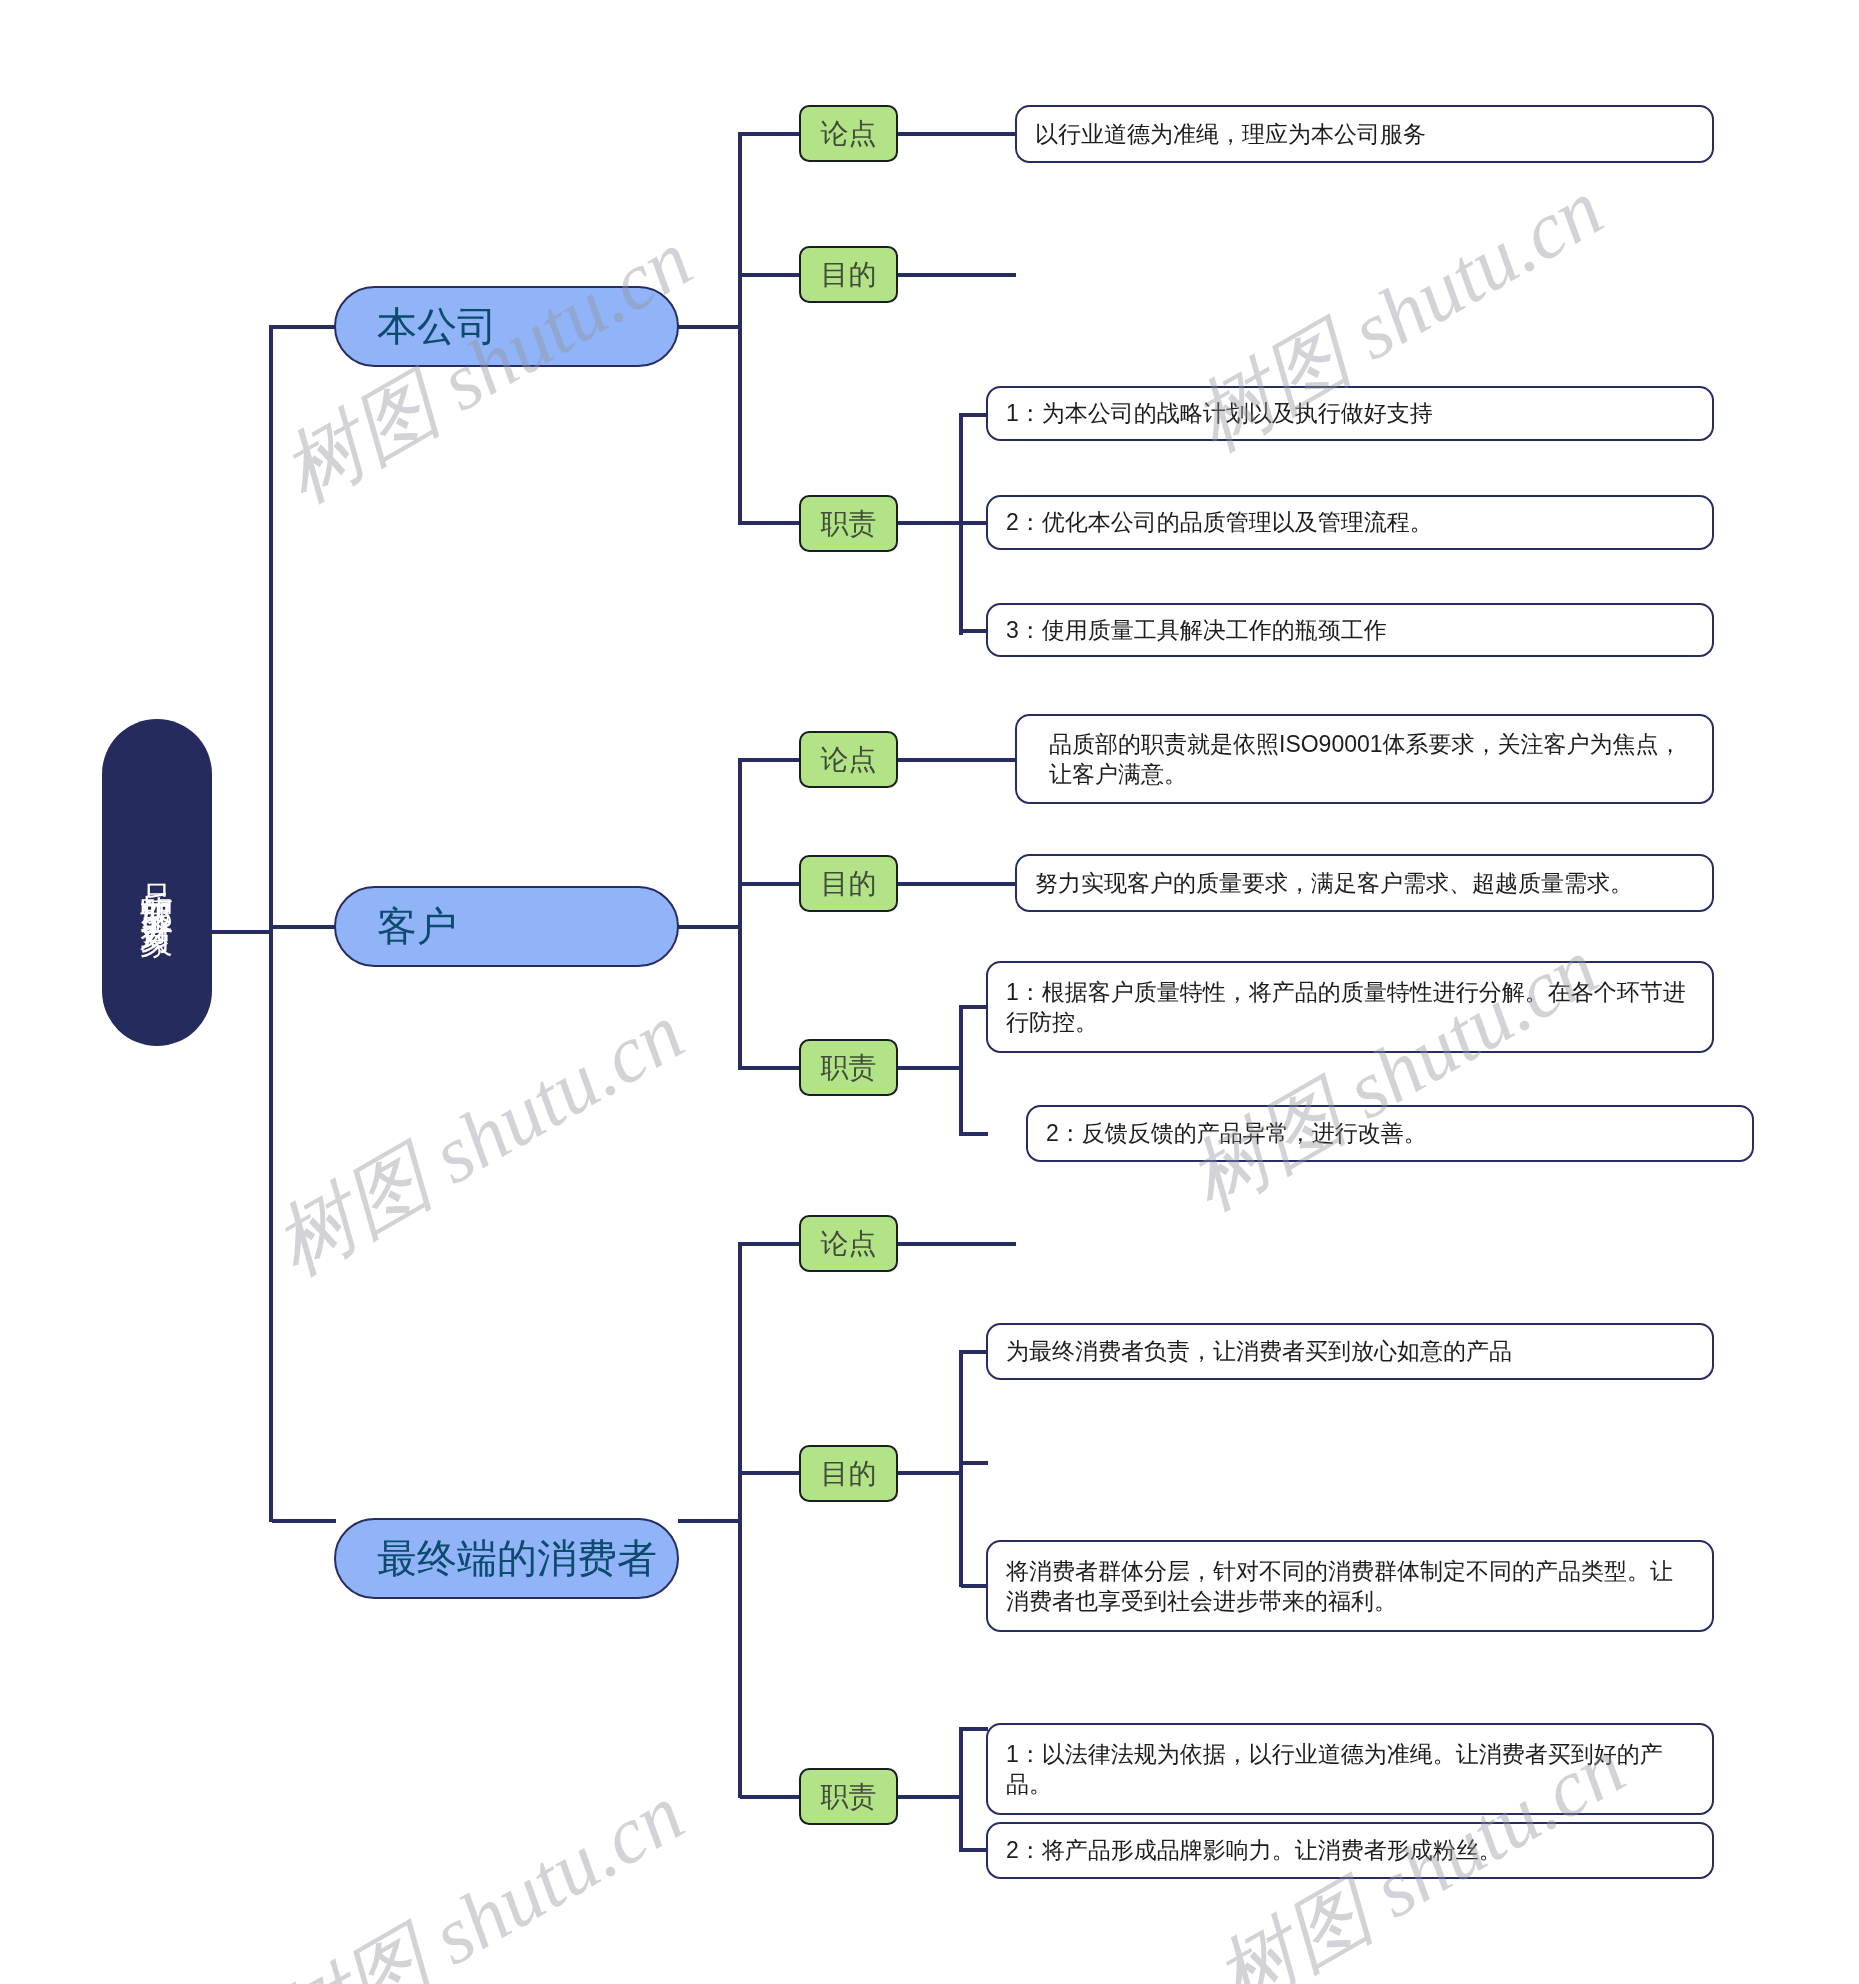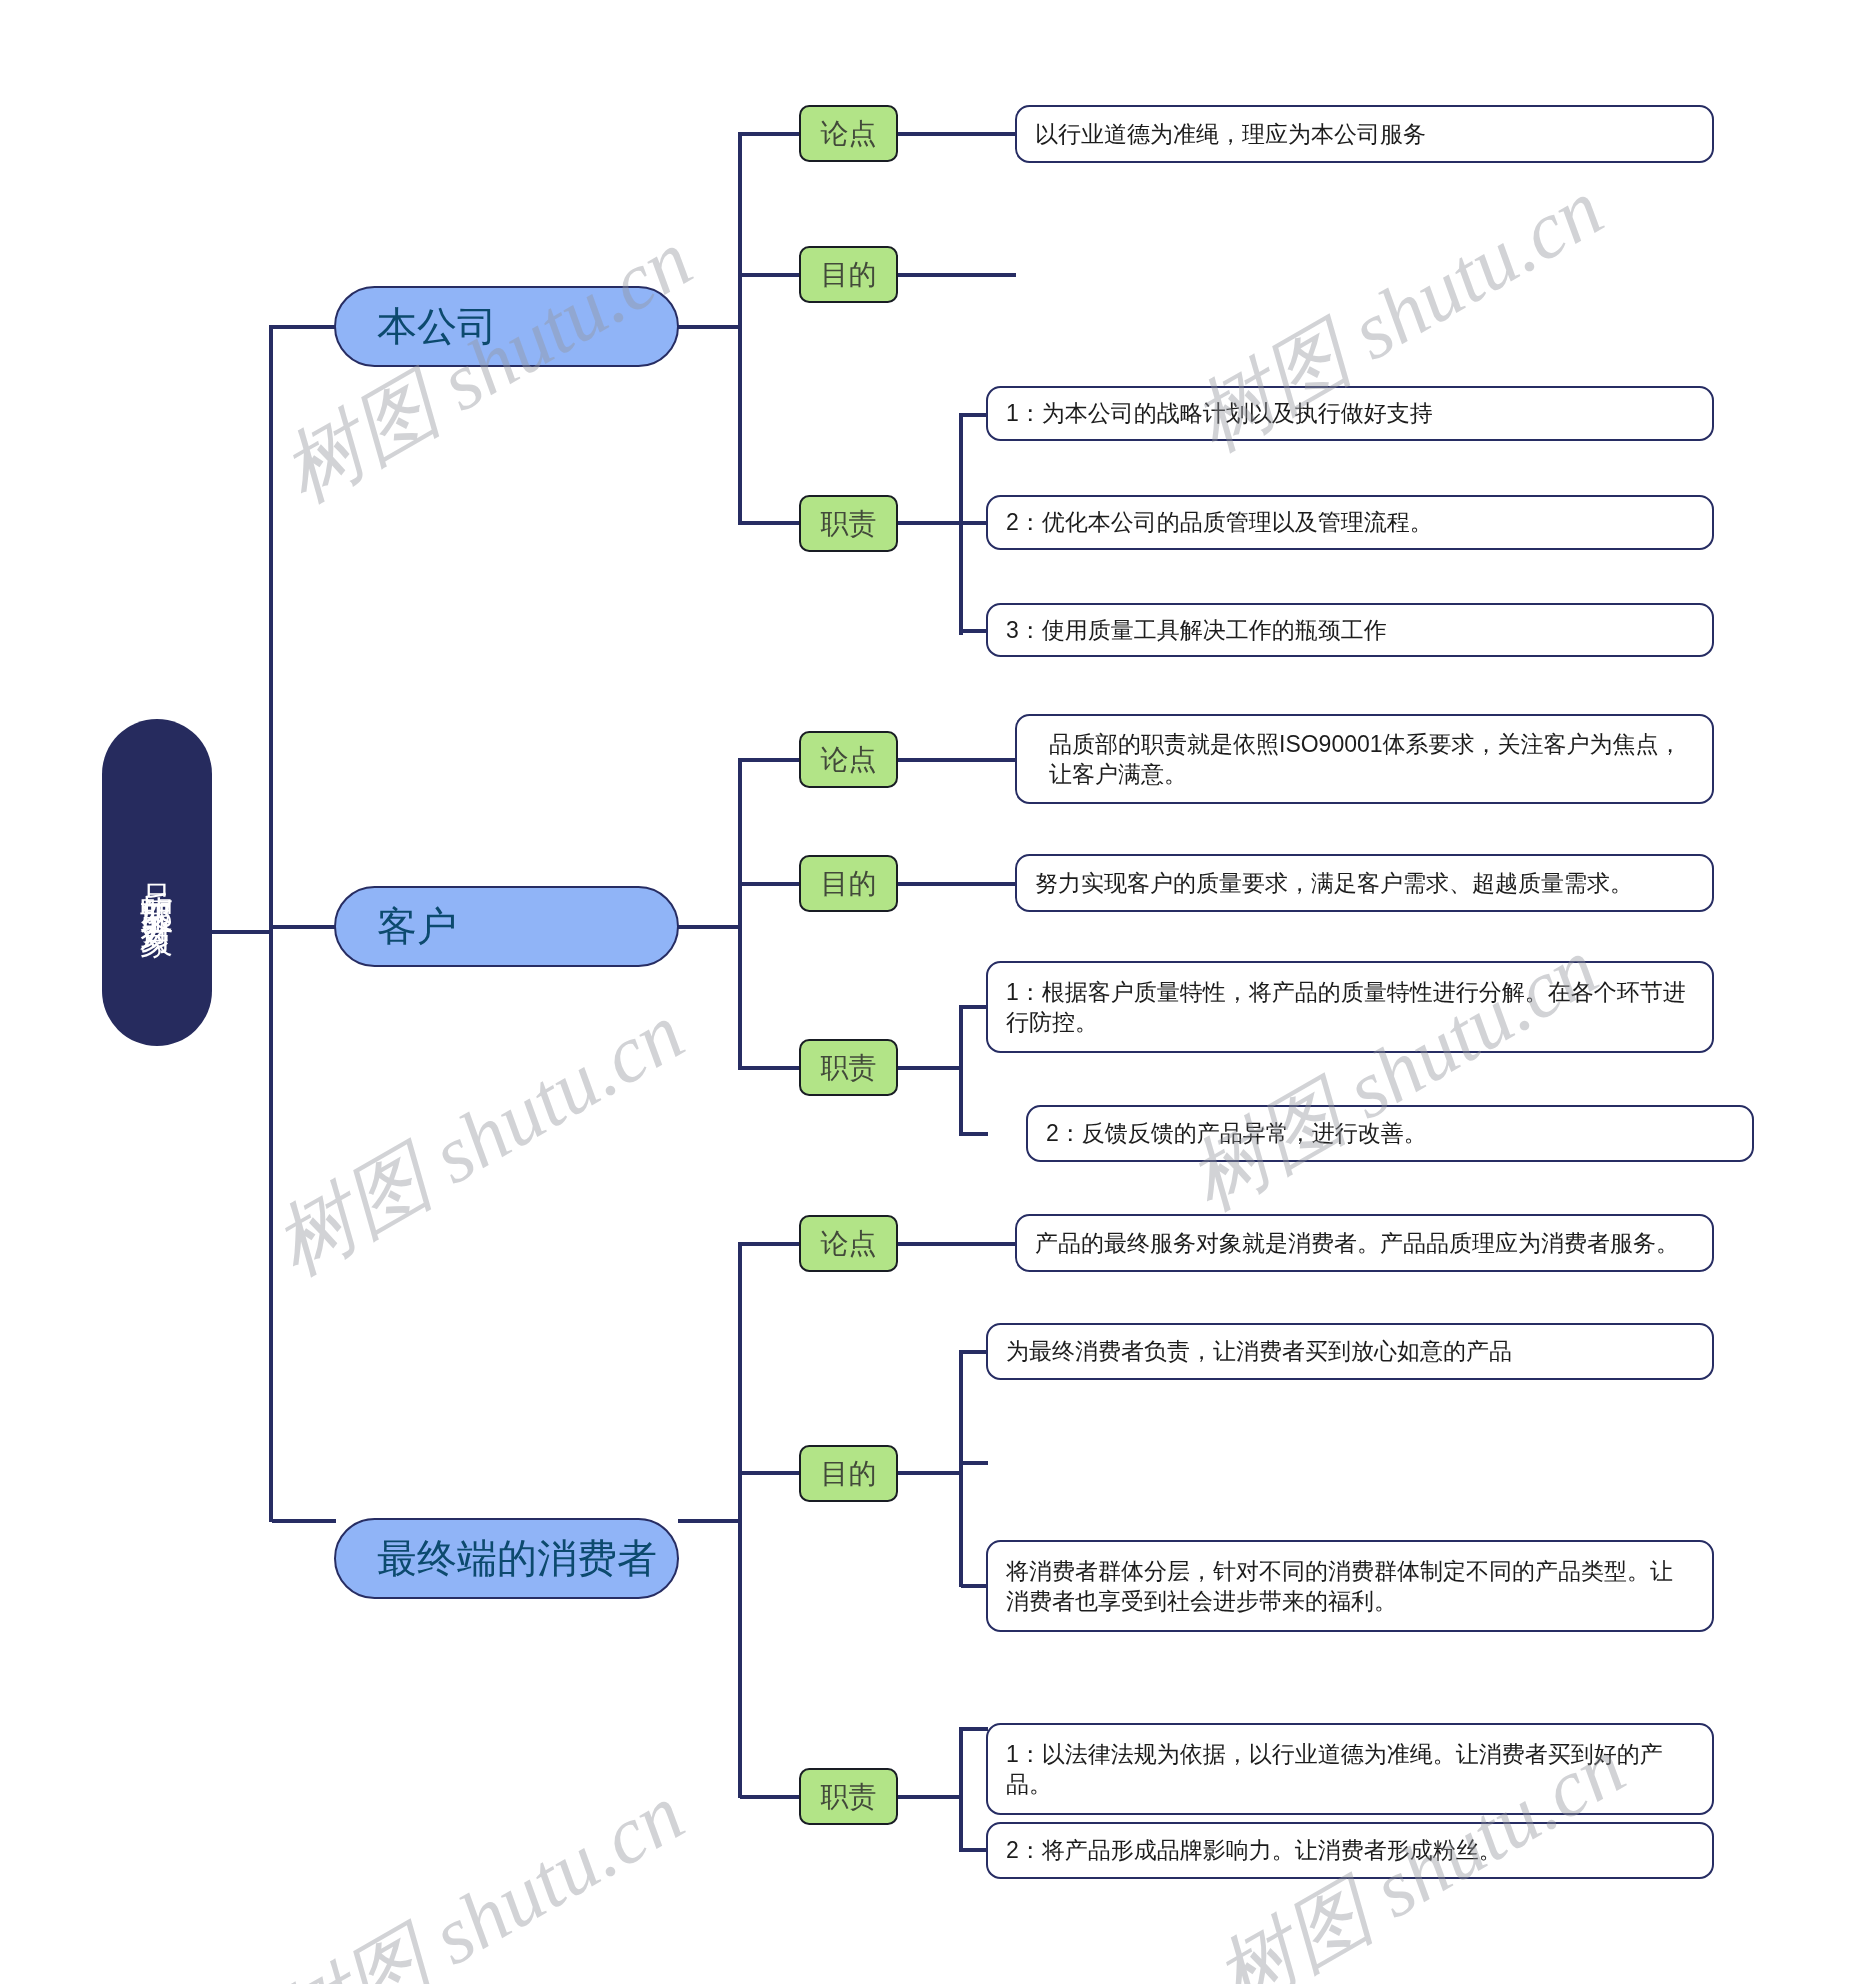--- a/index.html
+++ b/index.html
@@ -169,23 +169,20 @@
   <div class="box" style="top:854px;height:58px;">
       <span>努力实现客户的质量要求，满足客户需求、超越质量需求。</span>
     </div>
   <div class="box sub" style="top:961px;height:92px;">
       <span>1：根据客户质量特性，将产品的质量特性进行分解。在各个环节进行防控。</span>
     </div>
   <div class="box sub" style="top:1105px;height:57px;margin-left:40px;">
       <span>2：反馈反馈的产品异常，进行改善。</span>
     </div>
 
-  <div class="box" style="top:1214px;height:58px;">
-      <span>产品的最终服务对象就是消费者。产品品质理应为消费者服务。</span>
-    </div>
   <div class="box sub" style="top:1323px;height:57px;">
       <span>为最终消费者负责，让消费者买到放心如意的产品</span>
     </div>
   <div class="box sub" style="top:1540px;height:92px;">
       <span>将消费者群体分层，针对不同的消费群体制定不同的产品类型。让消费者也享受到社会进步带来的福利。</span>
     </div>
   <div class="box sub" style="top:1723px;height:92px;">
       <span>1：以法律法规为依据，以行业道德为准绳。让消费者买到好的产品。</span>
     </div>
   <div class="box sub" style="top:1822px;height:57px;">

